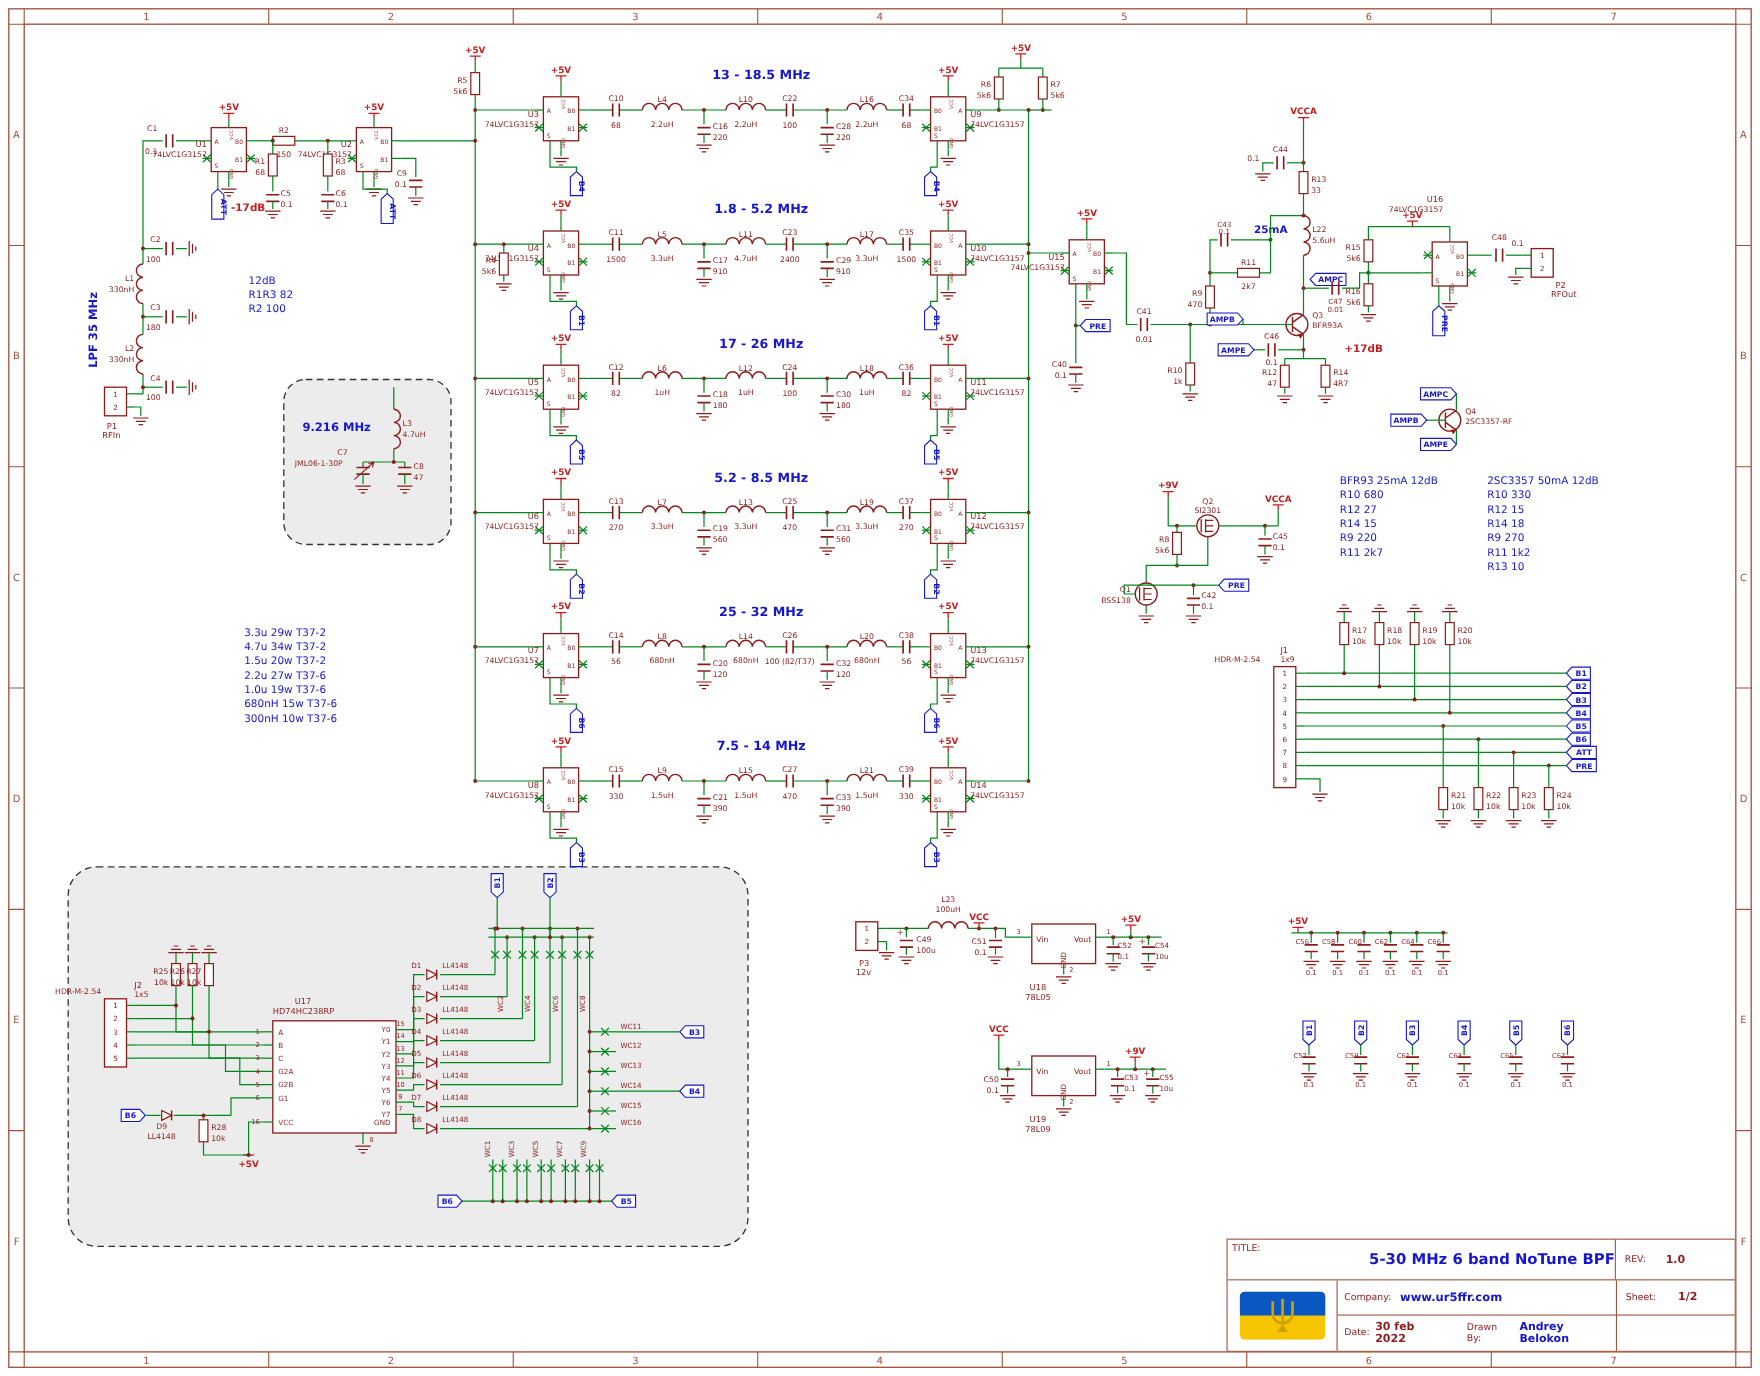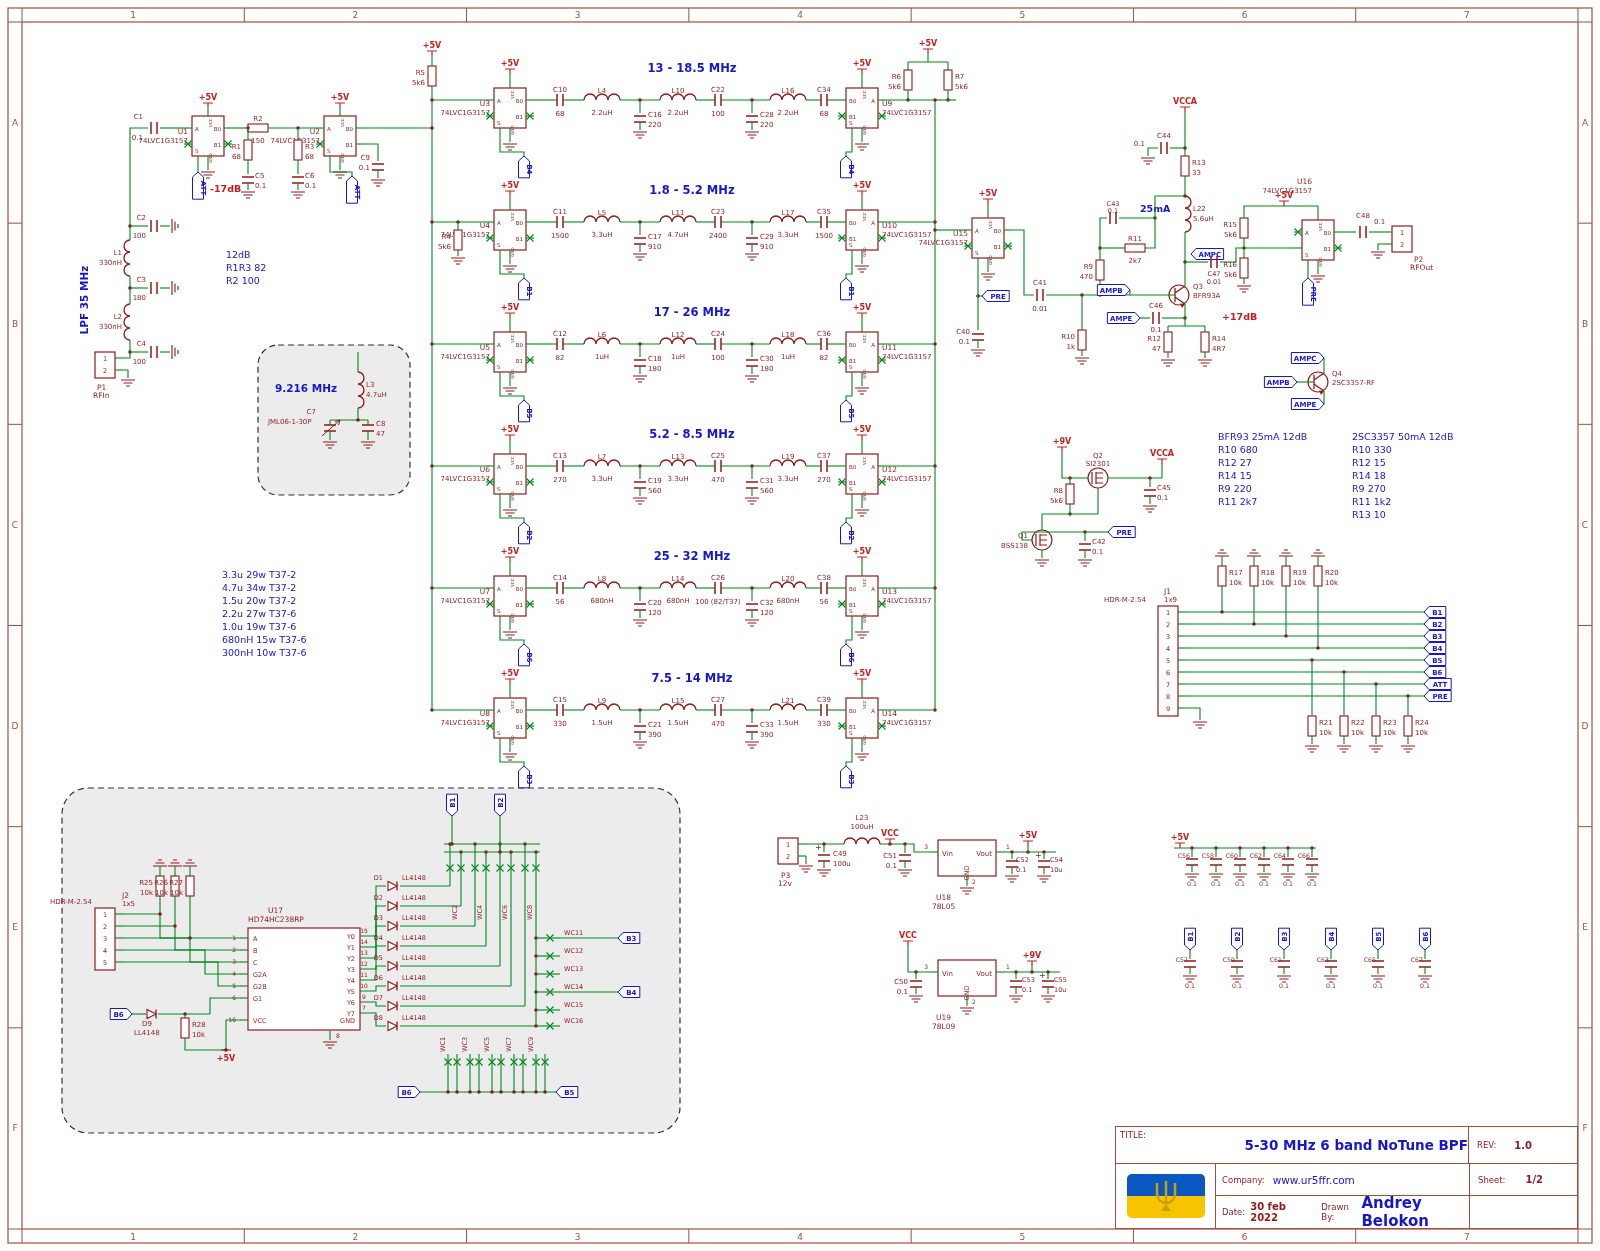--- a/index.html
+++ b/index.html
@@ -14,24 +14,24 @@
   .tb-title-cell{flex:1;position:relative;border-right:1.2px solid #a2503a;display:flex;align-items:center;justify-content:flex-end;}
   .tb-label{font-size:8.5px;color:#8e1b1b;}
   .tb-title-cell .tb-label{position:absolute;left:4px;top:3px;}
   .tb-title{color:#1616cc;font-weight:bold;font-size:13.5px;}
   .tb-rev-cell{width:108px;display:flex;align-items:center;gap:18px;padding-left:8px;box-sizing:border-box;}
   .tb-val{font-weight:bold;font-size:10px;color:#8e1b1b;}
   .tb-row2{display:flex;height:64px;}
   .tb-logo-cell{width:100px;border-right:1.2px solid #a2503a;display:flex;align-items:center;justify-content:center;box-sizing:border-box;}
   .tb-mid{flex:1;display:flex;flex-direction:column;}
   .tb-company-row{height:32px;border-bottom:1.2px solid #a2503a;display:flex;align-items:center;gap:8px;padding-left:6px;box-sizing:border-box;}
-  .tb-company{color:#1616cc;font-size:10.5px;font-weight:normal;}
+  .tb-company{color:#1616cc;font-size:10.5px;font-weight:bold;}
   .tb-date-row{height:32px;display:flex;align-items:center;gap:5px;padding-left:6px;box-sizing:border-box;}
   .tb-drawn{margin-left:12px;}
-  .tb-drawnby{color:#1616cc;font-size:15px;font-weight:bold;}
+  .tb-drawnby{color:#1616cc;font-size:10px;font-weight:bold;}
   .tb-right{width:108px;border-left:1.2px solid #a2503a;box-sizing:border-box;}
   .tb-sheet-row{height:32px;border-bottom:1.2px solid #a2503a;display:flex;align-items:center;gap:20px;padding-left:8px;box-sizing:border-box;}
 </style>
 </head>
 <body>
 
 <div id="stage">
   <svg id="sch" width="1600" height="1251">
       <rect x="8" y="8" width="1584" height="1235" fill="none" stroke="#a2503a" stroke-width="1.2"></rect>
       <rect x="22" y="22" width="1556" height="1207" fill="none" stroke="#a2503a" stroke-width="1.2"></rect>

